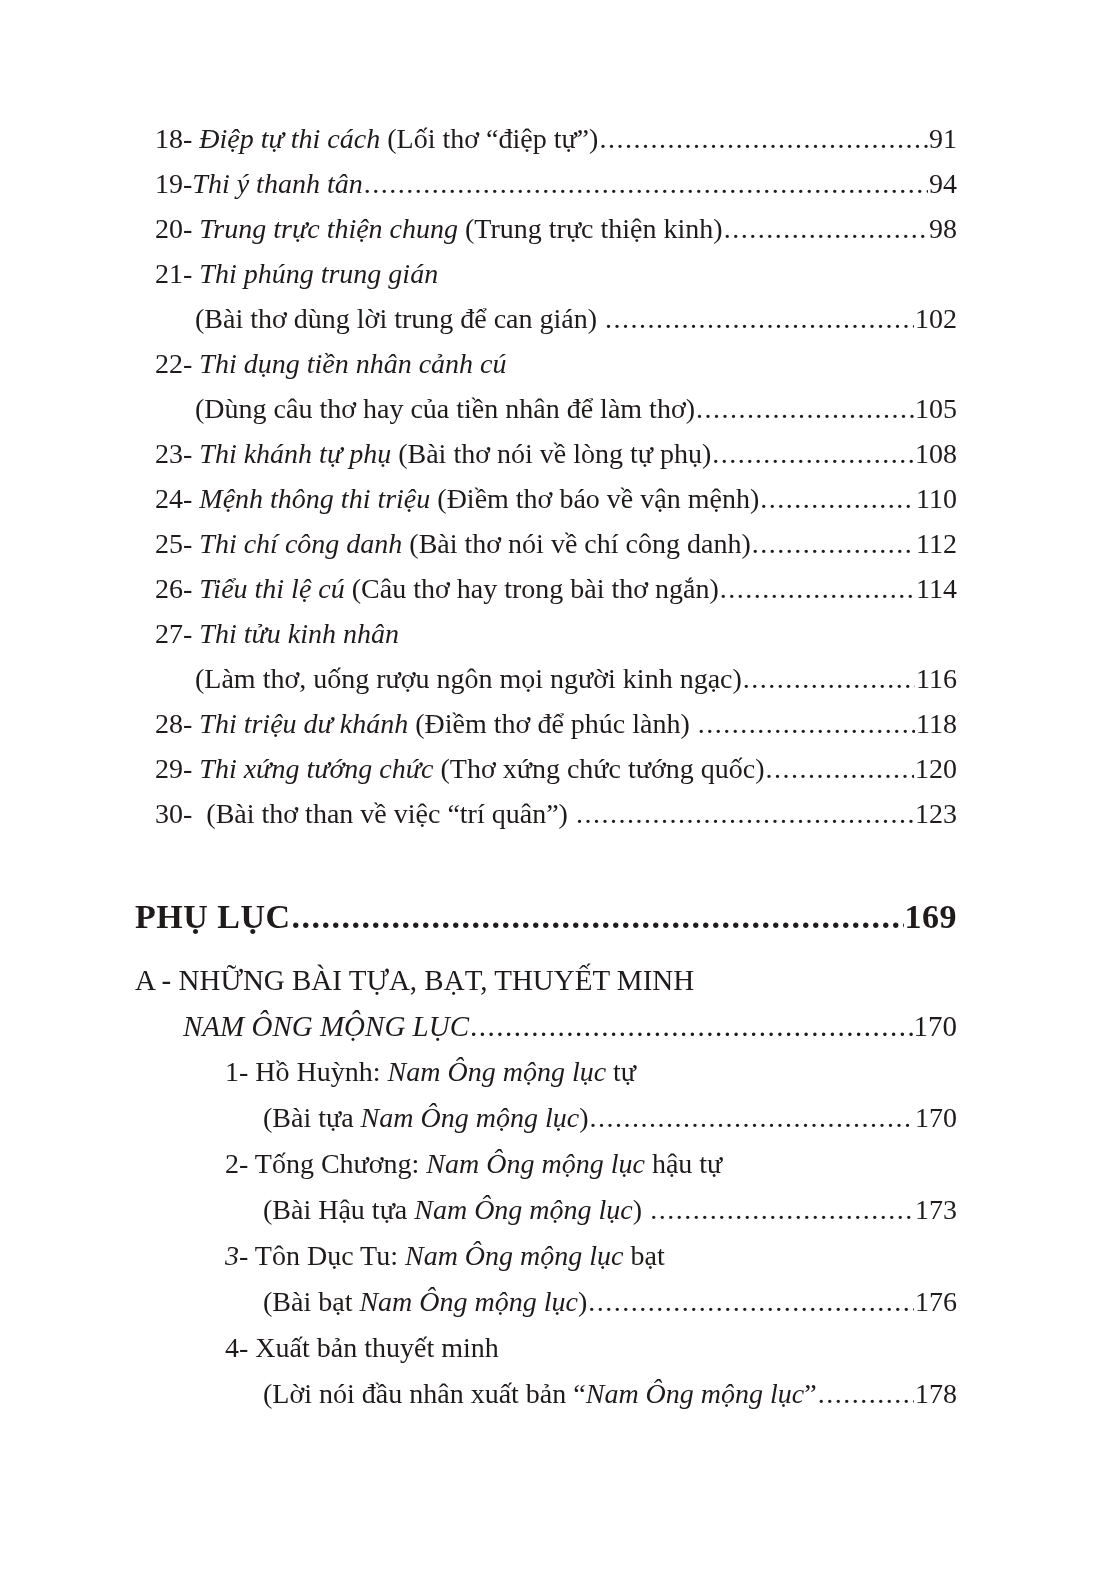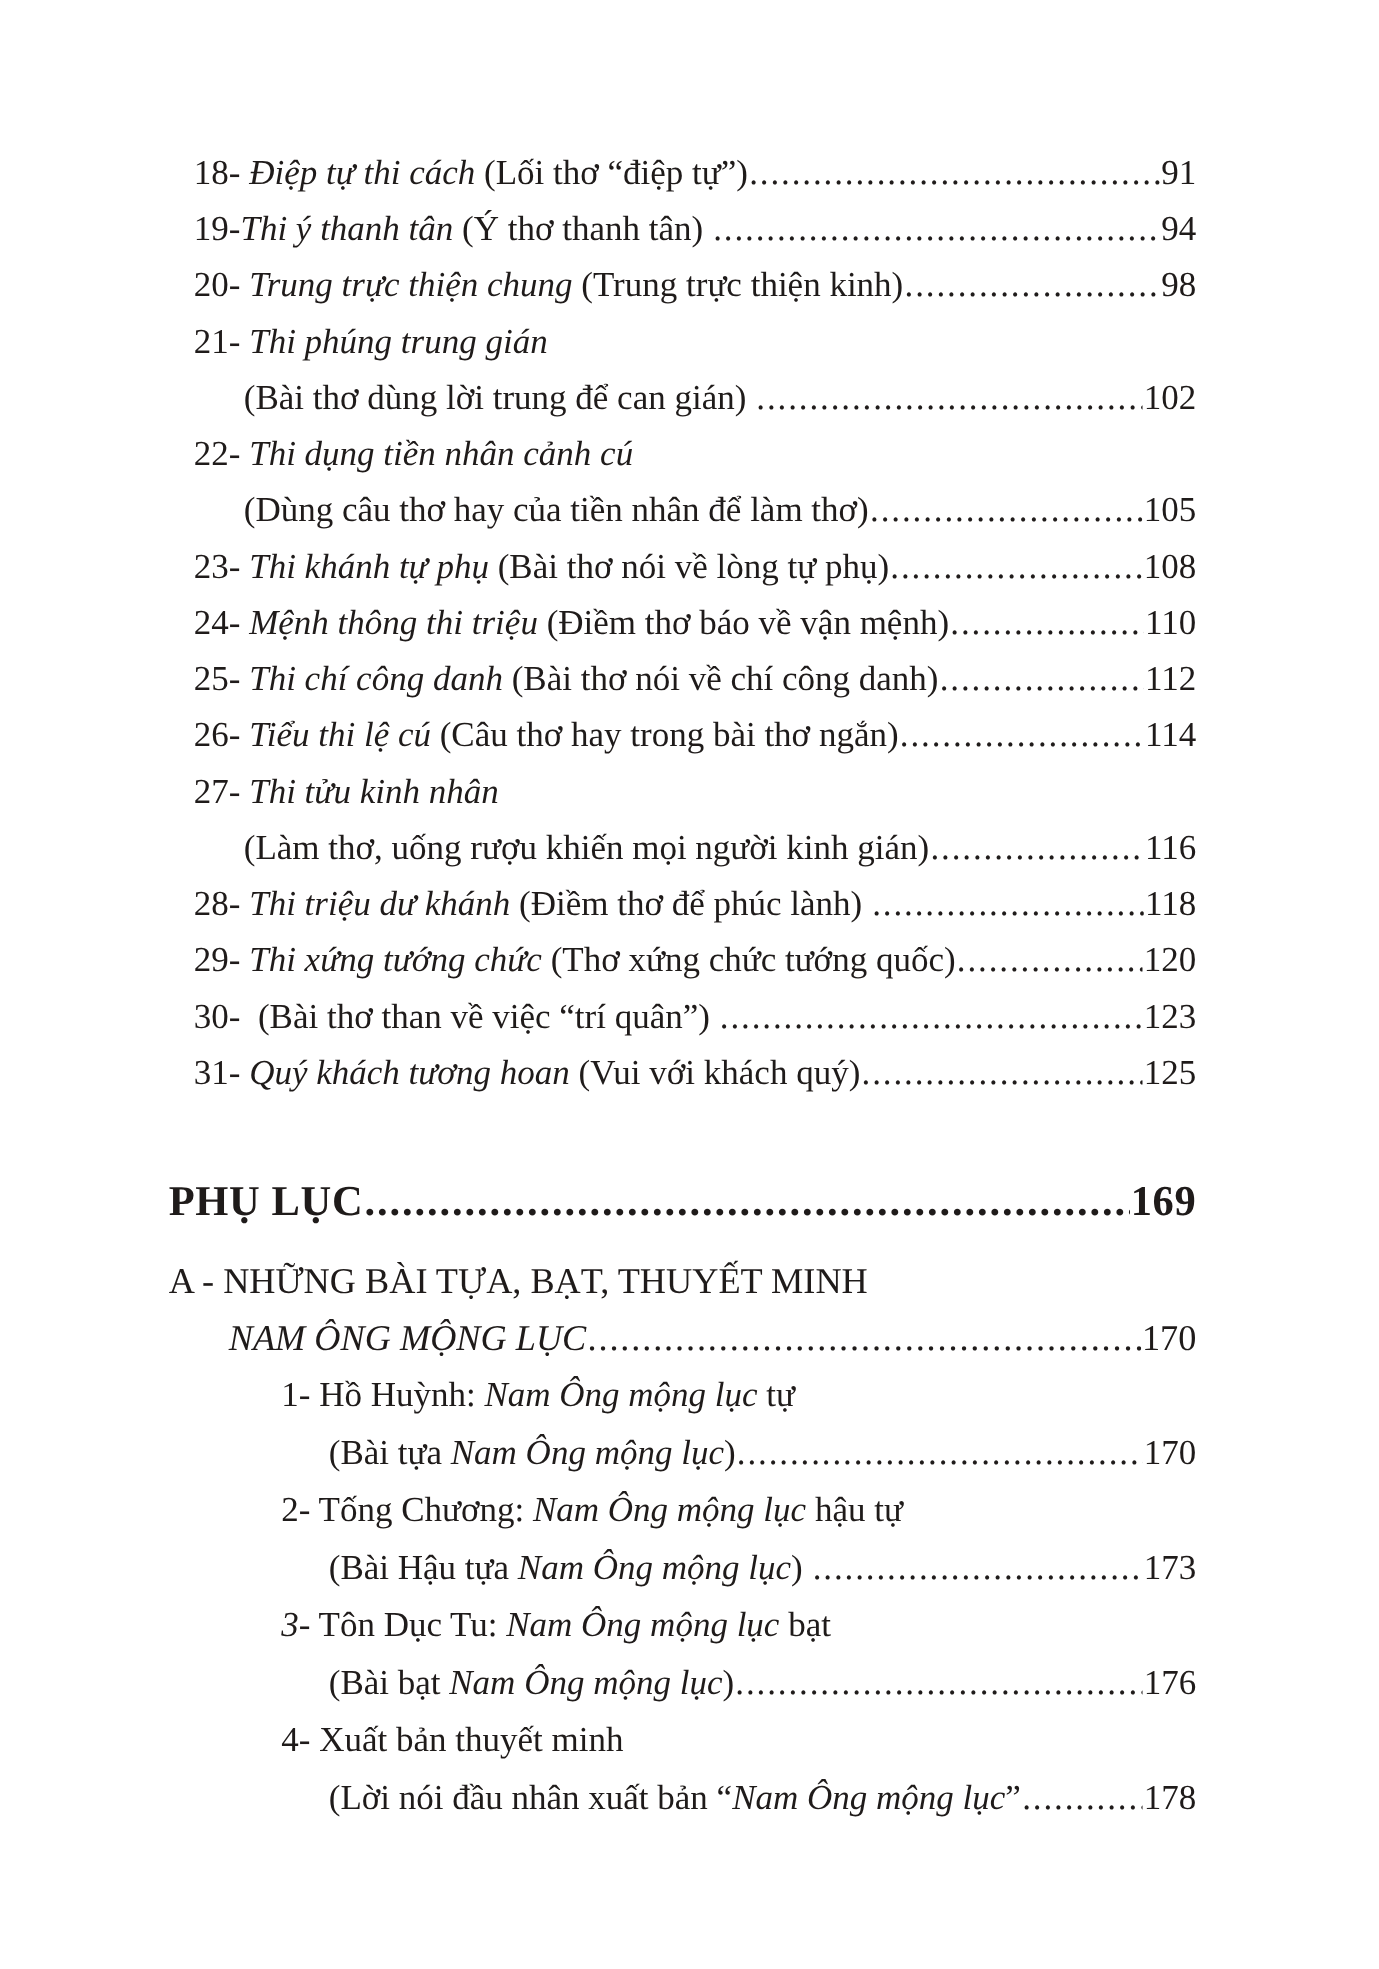--- a/index.html
+++ b/index.html
@@ -61,36 +61,35 @@
   .section-cont { padding-left: 48px; }
   .sub { padding-left: 90px; line-height: 46px; }
   .sub-cont { padding-left: 128px; line-height: 46px; }
 </style>
 </head>
 <body>
 
 <div class="sheet">
   <div>
       <div class="row main"><span class="seg">18- </span><span class="seg i">Điệp tự thi cách</span><span class="seg"> (Lối thơ “điệp tự”)</span><span class="leader"></span><span class="pagenum">91</span></div>
-      <div class="row main"><span class="seg">19-</span><span class="seg i">Thi ý thanh tân</span><span class="seg"> (Ý thơ thanh tân) </span><span class="leader"></span><span class="pagenum">94</span></div>
+      <div class="row main"><span class="seg">19-</span><span class="seg i">Thi ý thanh tân</span><span class="leader"></span><span class="pagenum">94</span></div>
       <div class="row main"><span class="seg">20- </span><span class="seg i">Trung trực thiện chung</span><span class="seg"> (Trung trực thiện kinh)</span><span class="leader"></span><span class="pagenum">98</span></div>
       <div class="row main"><span class="seg">21- </span><span class="seg i">Thi phúng trung gián</span></div>
       <div class="row cont"><span class="seg">(Bài thơ dùng lời trung để can gián) </span><span class="leader"></span><span class="pagenum">102</span></div>
       <div class="row main"><span class="seg">22- </span><span class="seg i">Thi dụng tiền nhân cảnh cú</span></div>
       <div class="row cont"><span class="seg">(Dùng câu thơ hay của tiền nhân để làm thơ)</span><span class="leader"></span><span class="pagenum">105</span></div>
       <div class="row main"><span class="seg">23- </span><span class="seg i">Thi khánh tự phụ</span><span class="seg"> (Bài thơ nói về lòng tự phụ)</span><span class="leader"></span><span class="pagenum">108</span></div>
       <div class="row main"><span class="seg">24- </span><span class="seg i">Mệnh thông thi triệu</span><span class="seg"> (Điềm thơ báo về vận mệnh)</span><span class="leader"></span><span class="pagenum">110</span></div>
       <div class="row main"><span class="seg">25- </span><span class="seg i">Thi chí công danh</span><span class="seg"> (Bài thơ nói về chí công danh)</span><span class="leader"></span><span class="pagenum">112</span></div>
       <div class="row main"><span class="seg">26- </span><span class="seg i">Tiểu thi lệ cú</span><span class="seg"> (Câu thơ hay trong bài thơ ngắn)</span><span class="leader"></span><span class="pagenum">114</span></div>
       <div class="row main"><span class="seg">27- </span><span class="seg i">Thi tửu kinh nhân</span></div>
-      <div class="row cont"><span class="seg">(Làm thơ, uống rượu khiến mọi người kinh gián)</span><span class="leader"></span><span class="pagenum">116</span></div>
+      <div class="row cont"><span class="seg">(Làm thơ, uống rượu ngôn mọi người kinh ngạc)</span><span class="leader"></span><span class="pagenum">116</span></div>
       <div class="row main"><span class="seg">28- </span><span class="seg i">Thi triệu dư khánh</span><span class="seg"> (Điềm thơ để phúc lành) </span><span class="leader"></span><span class="pagenum">118</span></div>
       <div class="row main"><span class="seg">29- </span><span class="seg i">Thi xứng tướng chức</span><span class="seg"> (Thơ xứng chức tướng quốc)</span><span class="leader"></span><span class="pagenum">120</span></div>
       <div class="row main"><span class="seg">30- </span><span class="seg"> (Bài thơ than về việc “trí quân”) </span><span class="leader"></span><span class="pagenum">123</span></div>
-      <div class="row main"><span class="seg">31- </span><span class="seg i">Quý khách tương hoan</span><span class="seg"> (Vui với khách quý)</span><span class="leader"></span><span class="pagenum">125</span></div>
       <div class="row gap"></div>
       <div class="row appendix-heading"><span class="seg">PHỤ LỤC</span><span class="leader"></span><span class="pagenum">169</span></div>
       <div class="row section"><span class="seg">A - NHỮNG BÀI TỰA, BẠT, THUYẾT MINH</span></div>
       <div class="row section-cont"><span class="seg i">NAM ÔNG MỘNG LỤC</span><span class="leader"></span><span class="pagenum">170</span></div>
       <div class="row sub"><span class="seg">1- Hồ Huỳnh: </span><span class="seg i">Nam Ông mộng lục</span><span class="seg"> tự</span></div>
       <div class="row sub-cont"><span class="seg">(Bài tựa </span><span class="seg i">Nam Ông mộng lục</span><span class="seg">)</span><span class="leader"></span><span class="pagenum">170</span></div>
       <div class="row sub"><span class="seg">2- Tống Chương: </span><span class="seg i">Nam Ông mộng lục</span><span class="seg"> hậu tự</span></div>
       <div class="row sub-cont"><span class="seg">(Bài Hậu tựa </span><span class="seg i">Nam Ông mộng lục</span><span class="seg">) </span><span class="leader"></span><span class="pagenum">173</span></div>
       <div class="row sub"><span class="seg i">3-</span><span class="seg"> Tôn Dục Tu: </span><span class="seg i">Nam Ông mộng lục</span><span class="seg"> bạt</span></div>
       <div class="row sub-cont"><span class="seg">(Bài bạt </span><span class="seg i">Nam Ông mộng lục</span><span class="seg">)</span><span class="leader"></span><span class="pagenum">176</span></div>

